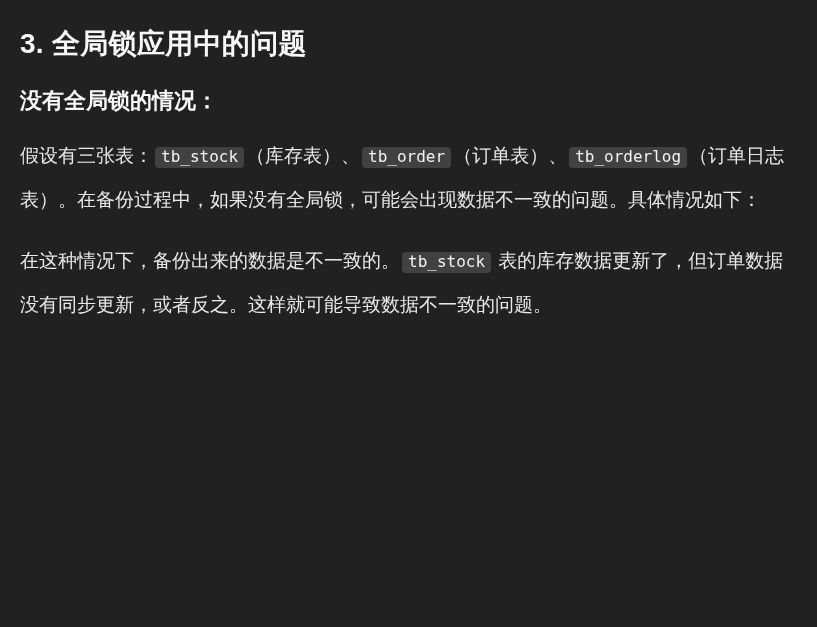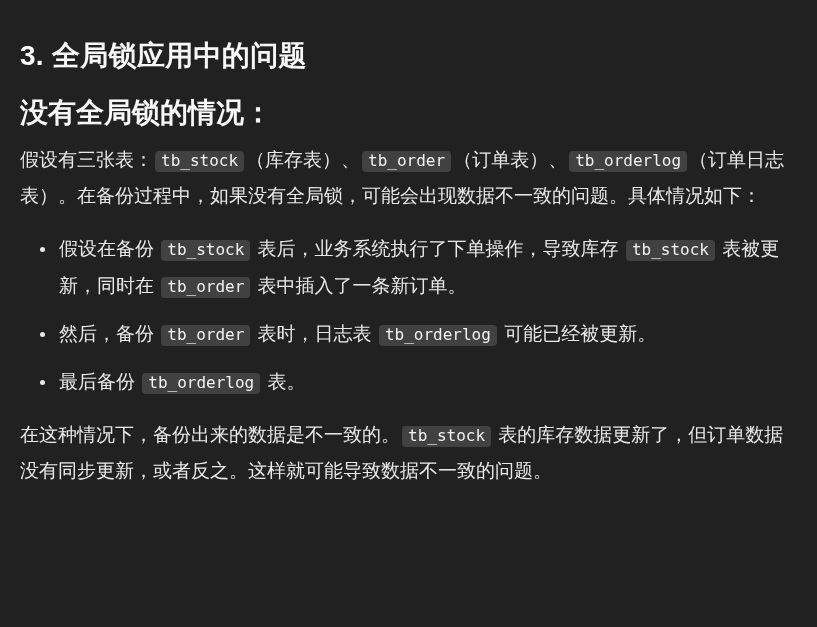--- a/index.html
+++ b/index.html
@@ -8,32 +8,32 @@
   }
   body {
     width: 817px;
     height: 627px;
     background: #212121;
     color: #e9e9e9;
     font-family: "Liberation Sans", sans-serif;
     overflow: hidden;
   }
   .doc {
-    padding: 28px 22px 0 20px;
+    padding: 16px 22px 0 20px;
   }
   h2.doc-title {
     font-size: 28px;
     line-height: 35px;
     font-weight: 700;
     color: #f7f7f7;
     margin: 10px 0 26px 0;
     letter-spacing: 0.3px;
   }
   h3.sub-heading {
-    font-size: 28px;
+    font-size: 22px;
     line-height: 27px;
     font-weight: 700;
     color: #f7f7f7;
     margin: 0 0 17px 0;
   }
   h3.sub-heading.with-lock {
     margin-top: 34px;
     margin-bottom: 18px;
   }
   p.para {
@@ -56,40 +56,35 @@
     font-size: 0.85em;
   }
   code.inline-code {
     font-family: "DejaVu Sans Mono", "Liberation Mono", monospace;
     font-size: 16px;
     line-height: 1;
     background: #414141;
     color: #f2f2f2;
     border-radius: 4px;
     padding: 2px 6px 3px 6px;
-    margin: 8px 2px;
+    margin: 16px 2px;
     white-space: nowrap;
     display: inline-block;
     vertical-align: baseline;
   }
 </style>
 </head>
 <body>
 
 <div class="doc">
 
   <h2 class="doc-title">3. 全局锁应用中的问题</h2>
 
   <h3 class="sub-heading">没有全局锁的情况：</h3>
 
   <p class="para">假设有三张表：<code class="inline-code">tb_stock</code>（库存表）、<code class="inline-code">tb_order</code>（订单表）、<code class="inline-code">tb_orderlog</code>（订单日志表）。在备份过程中，如果没有全局锁，可能会出现数据不一致的问题。具体情况如下：</p>
 
-  <ul class="scenario-list">
-      <li>假设在备份 <code class="inline-code">tb_stock</code> 表后，业务系统执行了下单操作，导致库存 <code class="inline-code">tb_stock</code> 表被更新，同时在 <code class="inline-code">tb_order</code> 表中插入了一条新订单。</li>
-      <li>然后，备份 <code class="inline-code">tb_order</code> 表时，日志表 <code class="inline-code">tb_orderlog</code> 可能已经被更新。</li>
-      <li>最后备份 <code class="inline-code">tb_orderlog</code> 表。</li>
-    </ul>
 
   <p class="para">在这种情况下，备份出来的数据是不一致的。<code class="inline-code">tb_stock</code> 表的库存数据更新了，但订单数据没有同步更新，或者反之。这样就可能导致数据不一致的问题。</p>
 
 
 
 </div>
 
 </body></html>

